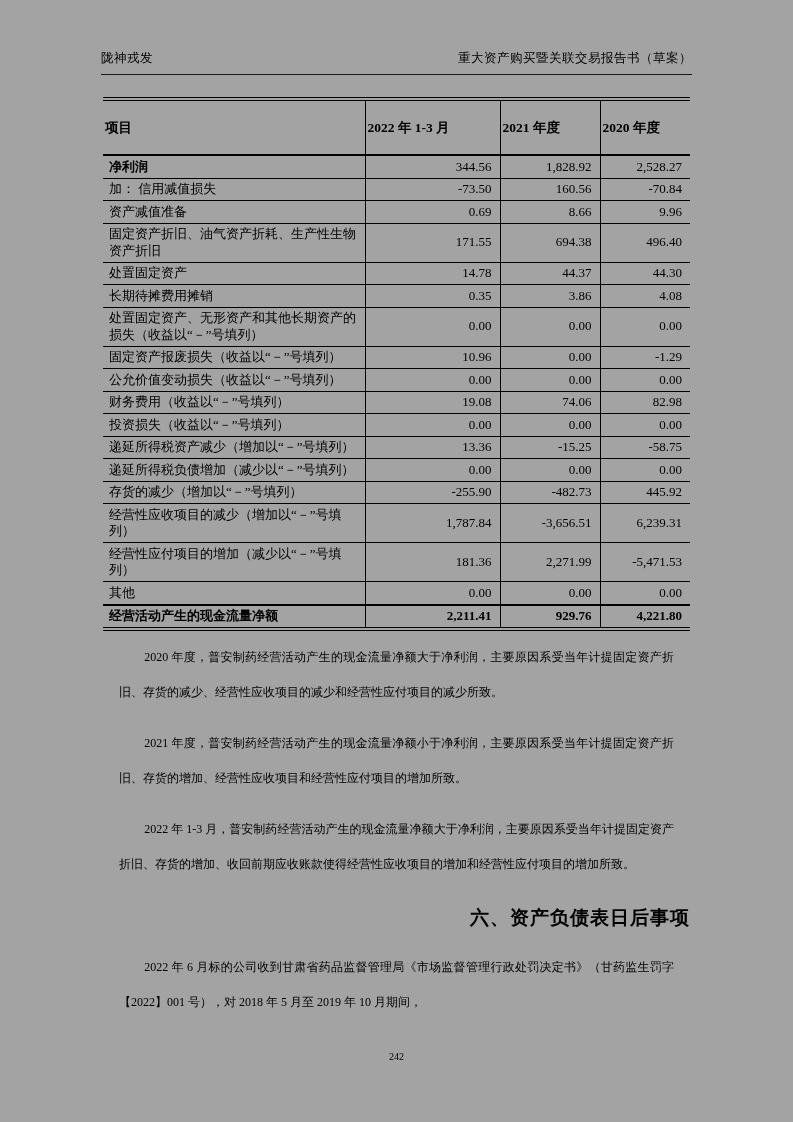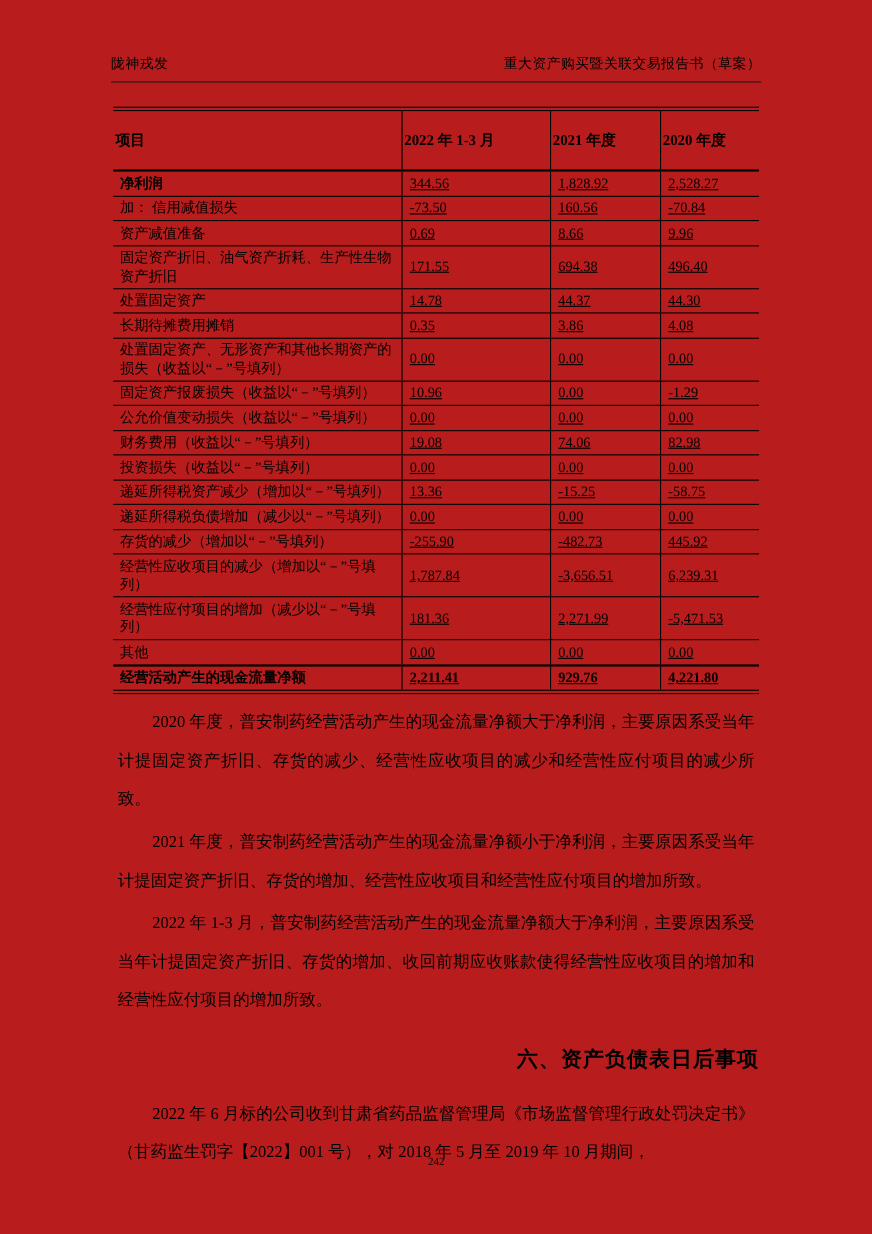--- a/index.html
+++ b/index.html
@@ -8,21 +8,21 @@
     width: 793px; height: 1122px;
     background: #ffffff;
     color: #000;
     font-family: "Liberation Serif", "DejaVu Serif", serif;
     overflow: hidden;
     position: relative;
   }
   .page {
     position: relative;
     width: 793px; height: 1122px;
-    background: #b91c1c;
+    background: #a3a3a3;
   }
   
   .page-header {
     position: absolute;
     left: 101px; right: 101px; top: 50px;
     display: flex;
     justify-content: space-between;
     align-items: flex-end;
     font-size: 12.5px;
     padding-bottom: 7px;
@@ -52,30 +52,30 @@
     line-height: 17px;
   }
   .cf-table td {
     border-bottom: 1px solid #000;
     padding: 2.5px 7px;
     line-height: 16.5px;
     vertical-align: middle;
   }
   .cf-table th + th, .cf-table td + td { border-left: 1px solid #000; }
   .cf-table td.c-label { text-align: left; padding-left: 6px; }
-  .cf-table td.c-val   { padding-right: 8px; text-decoration: underline; }
+  .cf-table td.c-val   { text-align: right; padding-right: 8px; }
   .cf-table .b { font-weight: bold; }
   .cf-table tr.total-row td {
     border-top: 2px solid #000;
     border-bottom: 4px double #000;
   }
   
   p.body-para {
-    margin: 4px;
-    font-size: 15px;
+    margin: 16px;
+    font-size: 12px;
     line-height: 35px;
     text-align: justify;
     text-indent: 2.1em;
   }
   p.body-para.first { margin-top: 9px; }
   
   h2.section-heading {
     margin: 22px 0 18px 0;
     font-family: "Liberation Sans", "DejaVu Sans", sans-serif;
     font-size: 19px;

